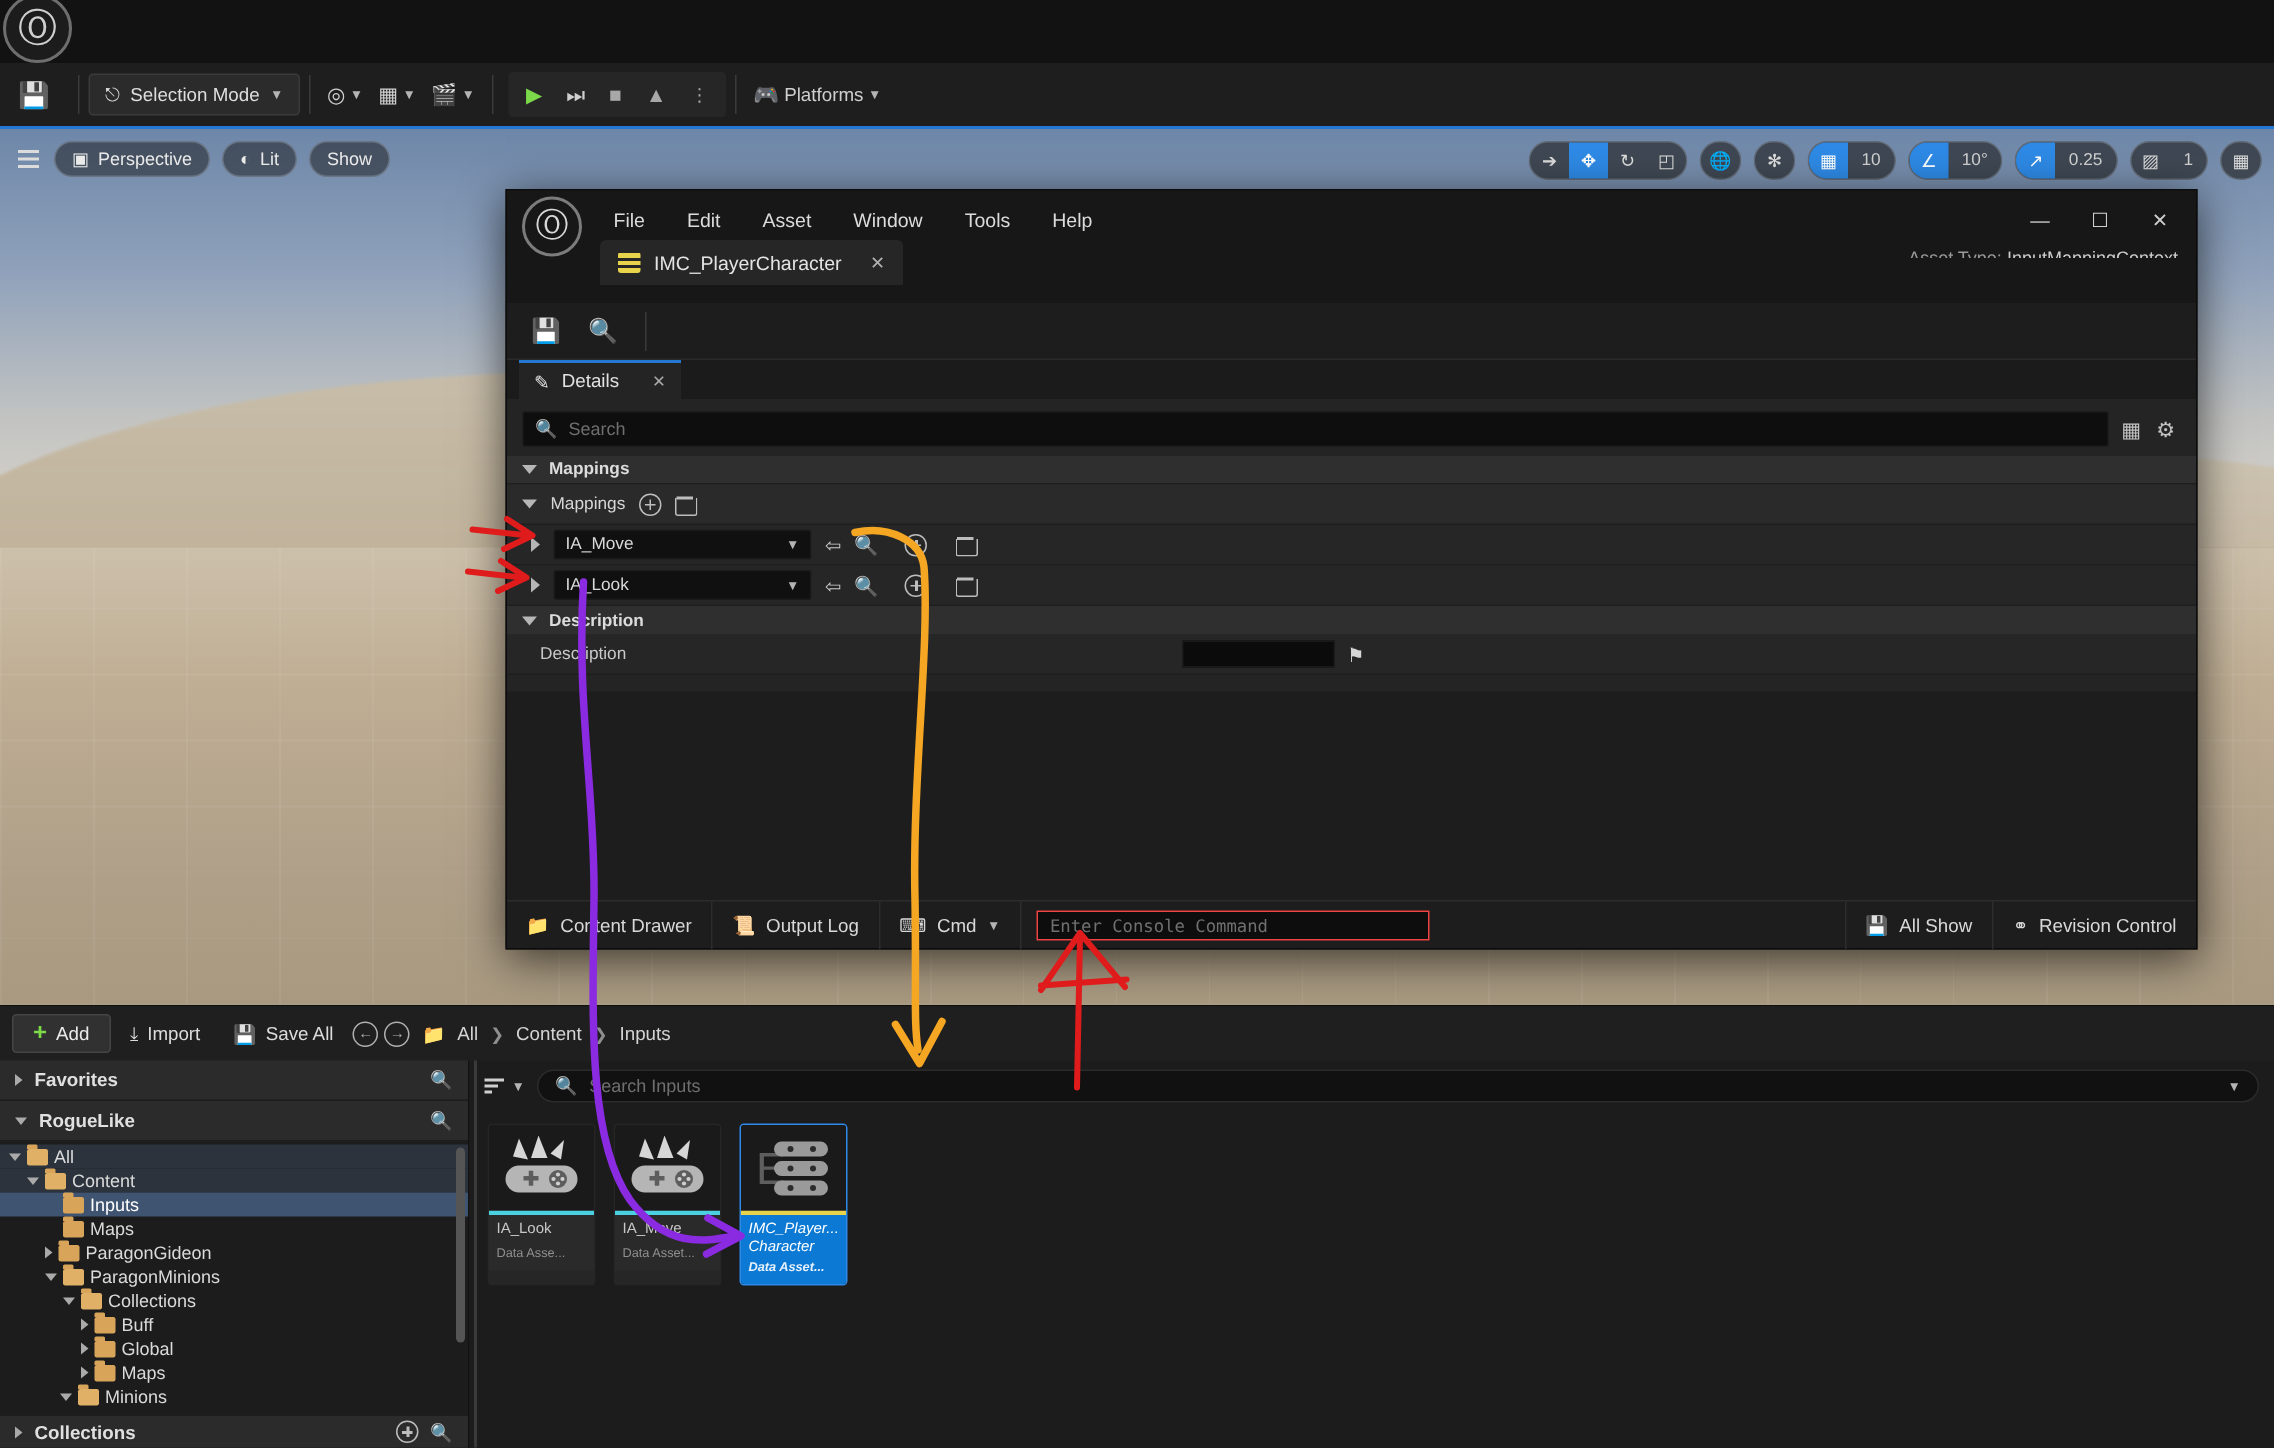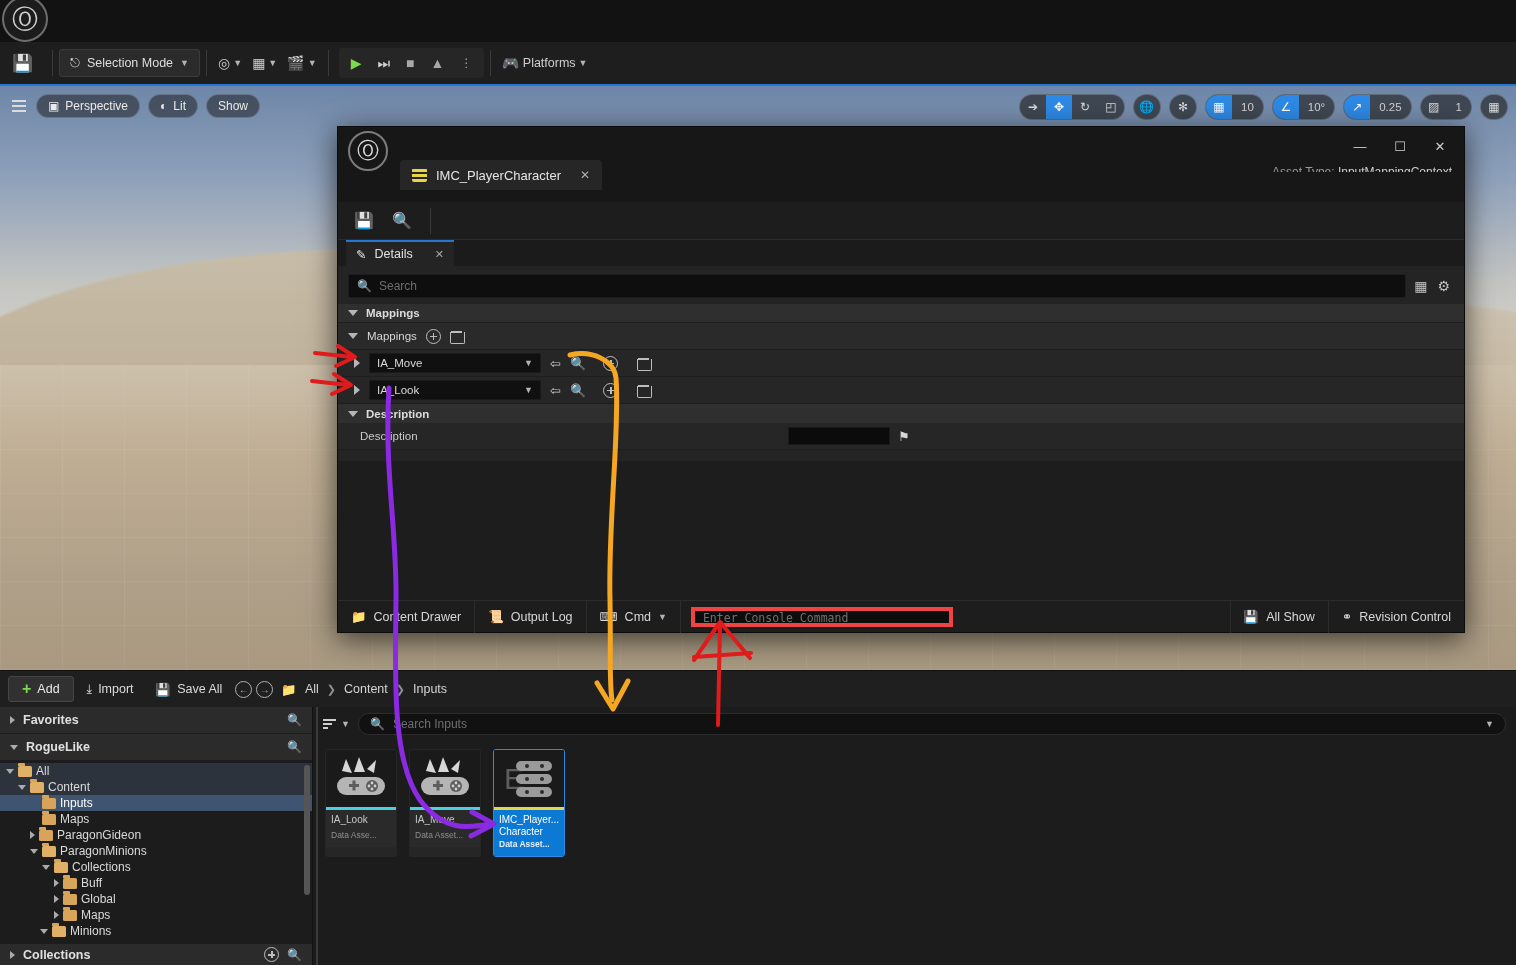--- a/index.html
+++ b/index.html
@@ -140,22 +140,22 @@
               border-bottom:1px solid #1e1e1e; }
   .desc-row .lbl { width:420px; padding-left:22px; font-size:11.5px; color:#c9c9c9; }
   .desc-input { width:102px; height:18px; background:#0b0b0b; border:1px solid #1a1a1a; margin-left:30px; }
   .flag { margin-left:8px; color:#d6d6d6; font-size:13px; }
   .det-blank { flex:1; background:#1d1d1d; }
 
   .ed-status { position:absolute; left:0; right:0; bottom:0; height:32px; background:#1d1d1d;
                display:flex; align-items:center; border-top:1px solid #2c2c2c; }
   .sbtn { display:flex; align-items:center; gap:7px; height:32px; padding:0 13px; font-size:12.5px;
           color:#d8d8d8; border-right:1px solid #2c2c2c; cursor:pointer; }
-  .cmd-input { flex:0 0 262px; height:20px; margin:0 10px; background:#0d0d0d; border:4px solid #ef4444;
-               display:flex; align-items:flex-start; padding:0 8px;
+  .cmd-input { flex:0 0 262px; height:20px; margin:0 10px; background:#0d0d0d; border:1px solid #ef4444;
+               display:flex; align-items:center; padding:0 8px;
                font-family:"DejaVu Sans Mono", monospace; font-size:11.5px; color:#707070; }
   .ed-status .spacer { flex:1; }
   .sbtn.r { border-right:none; border-left:1px solid #2c2c2c; }
 
   
   .cb { position:absolute; left:0; top:670px; width:1516px; height:295px; background:#242424;
         border-top:1px solid #111; }
   .cb-top { height:36px; background:#1f1f1f; display:flex; align-items:center; gap:4px; padding:0 8px; }
   .add-btn { display:flex; align-items:center; gap:6px; height:26px; padding:0 13px; background:#313131;
              border:1px solid #454545; border-radius:3px; font-size:12.5px; color:#eaeaea; cursor:pointer; }
@@ -211,21 +211,21 @@
                display:flex; align-items:center; gap:8px; padding:0 11px; font-size:12px; color:#6f6f6f; }
   .tiles { display:flex; gap:12px; padding:8px 12px; }
   .tile { width:72px; background:#262626; border-radius:3px; overflow:hidden; cursor:pointer;
           border:1px solid transparent; }
   .tile.sel { border:1px solid #2e8ae6; }
   .tile .thumb { height:57px; background:#1a1a1a; display:flex; align-items:center;
                  justify-content:center; position:relative; }
   .tile .bar { height:3px; background:#4ad0e0; }
   .tile.sel .bar { background:#e8d44b; }
   .tile .meta { padding:4px 5px 7px 5px; background:#2a2a2a; }
-  .tile.sel .meta { background:#0c79d4; }
+  .tile.sel .meta { background:#0c79d4;font-style:italic; }
   .tile .nm { font-size:10px; color:#c7c7c7; line-height:12px; }
   .tile.sel .nm { color:#fff; }
   .tile .ty { font-size:8.5px; color:#8f8f8f; margin-top:4px; }
   .tile.sel .ty { color:#e6f1fb; font-weight:bold; }
   .cb-status { position:absolute; left:0; right:0; bottom:0; height:18px; background:#222;
                display:flex; align-items:center; padding-left:12px; font-size:11px; color:#8a8a8a;
                overflow:hidden; }
   .cb-vline { position:absolute; left:3px; top:0; bottom:0; width:2px; background:#3a3a3a; }
 
   
@@ -335,20 +335,28 @@
       </div>
       <div class="grp">
           <div class="cell">▦</div>
         </div>
     </div>
   </div>
 
   <div class="ed">
     <div class="ed-menu">
       <div class="ed-logo">Ⓞ</div>
+      <div class="ed-menuitems">
+        <span>File</span>
+        <span>Edit</span>
+        <span>Asset</span>
+        <span>Window</span>
+        <span>Tools</span>
+        <span>Help</span>
+      </div>
       <div class="ed-winbtns">
         <span>—</span>
         <span>☐</span>
         <span>✕</span>
       </div>
       <div class="ed-asset">
         <span>Asset Type:</span>
         <u>InputMappingContext</u>
       </div>
     </div>

